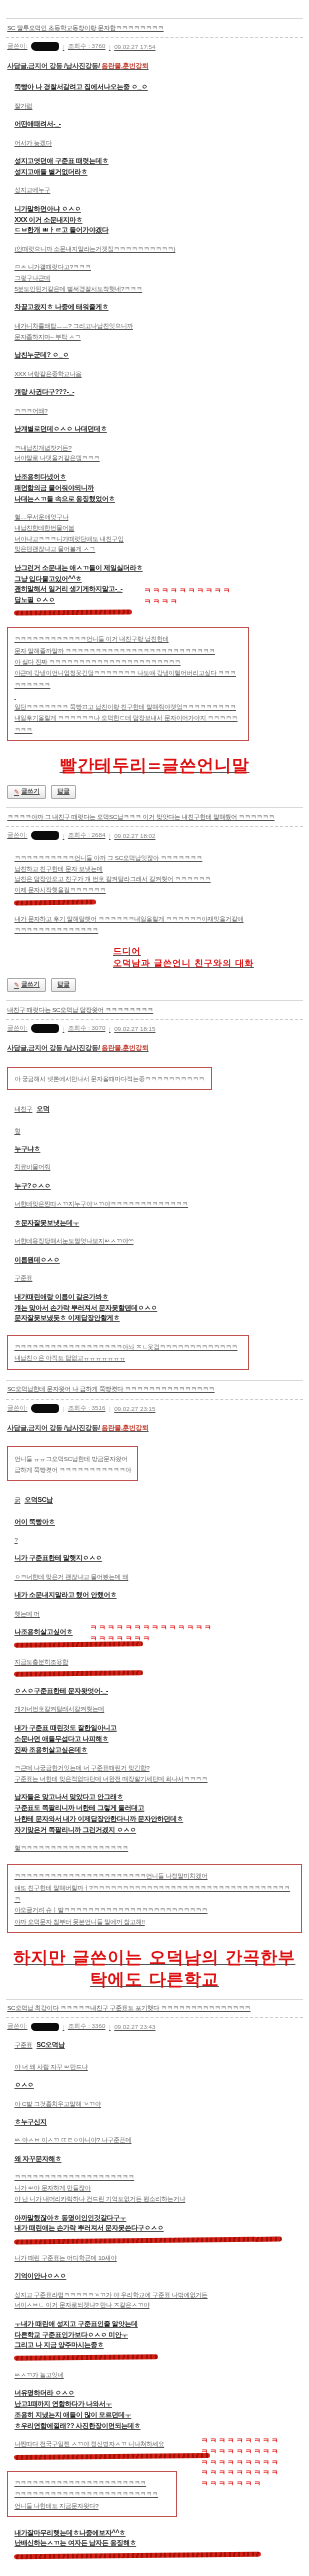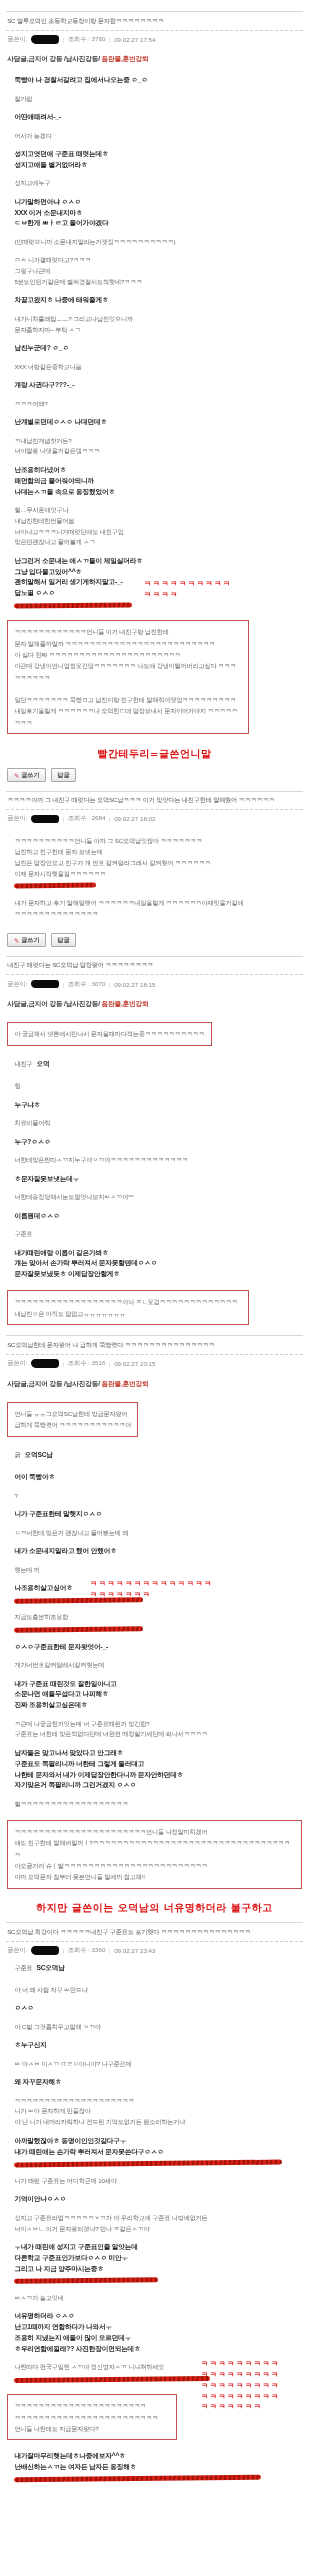--- a/index.html
+++ b/index.html
@@ -1,33 +1,33 @@
 <!DOCTYPE html>
 <html style="font-size:8.2px"><head>
 <meta charset="utf-8">
 <style>
   html,body{margin:0;padding:0;background:#fff;}
   body{width:309px;min-height:3503px;font-family:"Liberation Sans","DejaVu Sans",sans-serif;font-size:6.2px;color:#555;overflow:hidden;}
-  #page{padding-top:6px;}
+  #page{padding-top:13px;text-decoration:underline;}
   .divider{border-top:0.5px solid #d8d8d8;margin:5.2px 6.2px 0 6.2px;}
   .post-title{color:#555;padding:4.6px 7.2px 3.1px 7.2px;font-size:6.2px;letter-spacing:-0.2px;white-space:nowrap;}
   .dashed{border-top:0.5px dashed #ccc;margin:1px 6.2px;}
   .meta{color:#888;padding:3.1px 7.2px 5.2px 7.2px;display:flex;align-items:center;gap:3.6px;font-size:6.2px;}
   .meta .sep{color:#ccc;}
   .blob{display:inline-block;width:28px;height:8.8px;background:#0b0b0b;border-radius:4.6px 3.6px 4.1px 5.2px;}
   .warning{padding:6.2px 7.2px 3.1px 7.2px;font-weight:bold;color:#3a3a3a;font-size:6.7px;letter-spacing:-0.2px;}
   .warning .red{color:#c0392b;}
   .msg{position:relative;margin:7.7px 0;padding:0 7.2px 0 14.4px;line-height:10.8px;letter-spacing:-0.2px;}
   .msg.b{color:#1f1f1f;font-weight:bold;font-size:6.7px;}
   .msg.g{color:#666;}
   .boxwrap{position:relative;margin:10.3px 7.2px;}
   .redbox{border:1px solid #c0504d;padding:5.2px 6.2px;color:#666;line-height:11.3px;letter-spacing:-0.2px;background:#fff;}
   .redbox.fit{display:inline-block;}
   .hand{color:#dd1111;font-weight:bold;font-family:"DejaVu Serif","Liberation Serif",serif;padding:2.1px 7.2px;line-height:1.35;letter-spacing:0.5px;}
-  .hand.lg{font-size:10px;}
+  .hand.lg{font-size:17px;}
   .hand.md{font-size:8.8px;}
   .hand.center{text-align:center;}
   .anno{position:absolute;color:#e01414;font-weight:bold;line-height:10.8px;white-space:pre;pointer-events:none;font-size:7.2px;z-index:3;}
   .anno.handanno{font-family:"DejaVu Serif","Liberation Serif",serif;font-size:8.8px;line-height:1.3;letter-spacing:0.5px;}
   .scribble{display:inline-block;height:4.6px;border-radius:2.6px;background:repeating-linear-gradient(95deg,#d42015 0 2.6px,#a31208 2.6px 4.6px);transform:rotate(-0.6deg);margin-top:1.5px;vertical-align:middle;}
   .legend{padding:4.1px 14.4px;color:#555;letter-spacing:-0.2px;}
   .legend b{color:#1f1f1f;margin-left:4.1px;font-size:6.7px;}
   .btnrow{padding:6.2px 7.2px 3.1px 7.2px;display:flex;gap:4.1px;}
   .btn{border:0.5px solid #a9a9a9;background:linear-gradient(#ffffff,#e7e7e7);padding:1.5px 5.7px;font-size:6.2px;color:#444;font-weight:bold;border-radius:1px;display:inline-flex;align-items:center;gap:2.1px;cursor:pointer;font-family:inherit;}
   .pencil{color:#c0392b;font-size:6.2px;}
@@ -148,20 +148,24 @@
         <span class="sep">|</span>
         <span>조회수 : 2684</span>
         <span class="sep">|</span>
         <span>09.02.27 18:02</span>
       </div>
       <div class="msg g"><div>ㅋㅋㅋㅋㅋㅋㅋㅋㅋㅋ언니들 아까 그 SC오덕남잇잖아 ㅋㅋㅋㅋㅋㅋㅋ</div><div>남친하고 친구한테 문자 보냇는데</div><div>남친은 답장안오고 친구가 걔 번호 갈켜달라그래서 갈켜줫어 ㅋㅋㅋㅋㅋㅋ</div><div>이제 문자시작햇을걸ㅋㅋㅋㅋㅋㅋ</div><span class="scribble" style="width: 82px;"></span></div>
       <div class="msg g">
         <div>내가 문자하고 후기 말해달랫어 ㅋㅋㅋㅋㅋㅋ내일올릴게 ㅋㅋㅋㅋㅋㅋ아재밋을거같애</div>
         <div>ㅋㅋㅋㅋㅋㅋㅋㅋㅋㅋㅋㅋㅋㅋ</div>
       </div>
+      <div class="hand md" style="padding-left: 113px;">
+        <div>드디어</div>
+        <div>오덕남과 글쓴언니 친구와의 대화</div>
+      </div>
       <div class="btnrow">
         <button class="btn"><span class="pencil">✎</span>글쓰기</button>
         <button class="btn">답글</button>
       </div>
     </div>
     <div class="divider"></div>
     <div class="post">
       <div class="post-title">내친구 때렷다는 SC오덕남 답장왓어 ㅋㅋㅋㅋㅋㅋㅋㅋ</div>
       <div class="dashed"></div>
       <div class="meta">
@@ -275,21 +279,21 @@
       </div>
       <div class="boxwrap">
         <div class="redbox">
           <div>ㅋㅋㅋㅋㅋㅋㅋㅋㅋㅋㅋㅋㅋㅋㅋㅋㅋㅋㅋㅋㅋㅋ언니들 나정말미치겠어</div>
           <div>얘또 친구한테 말해버릴까ㅓ?ㅋㅋㅋㅋㅋㅋㅋㅋㅋㅋㅋㅋㅋㅋㅋㅋㅋㅋㅋㅋㅋㅋㅋㅋㅋㅋㅋㅋㅋㅋㅋㅋㅋㅋ</div>
           <div>아오글거려 슈ㅣ발ㅋㅋㅋㅋㅋㅋㅋㅋㅋㅋㅋㅋㅋㅋㅋㅋㅋㅋㅋㅋㅋㅋㅋㅋ</div>
           <div>아까 오덕문자 첨부터 못본언니들 밑에꺼 참고해!!</div>
         </div>
       </div>
       <div class="hand lg center">
-        <div>하지만 글쓴이는 오덕남의 너유명하더라 불구하고</div>
+        <div>하지만 글쓴이는 오덕남의 간곡한부탁에도 다른학교</div>
       </div>
     </div>
     <div class="divider"></div>
     <div class="post">
       <div class="post-title">SC오덕남 최강이다 ㅋㅋㅋㅋㅋ내친구 구준표도 포기햇다 ㅋㅋㅋㅋㅋㅋㅋㅋㅋㅋㅋㅋㅋㅋㅋ</div>
       <div class="dashed"></div>
       <div class="meta">
         <span>글쓴이:</span>
         <span class="blob"></span>
         <span class="sep">|</span>

